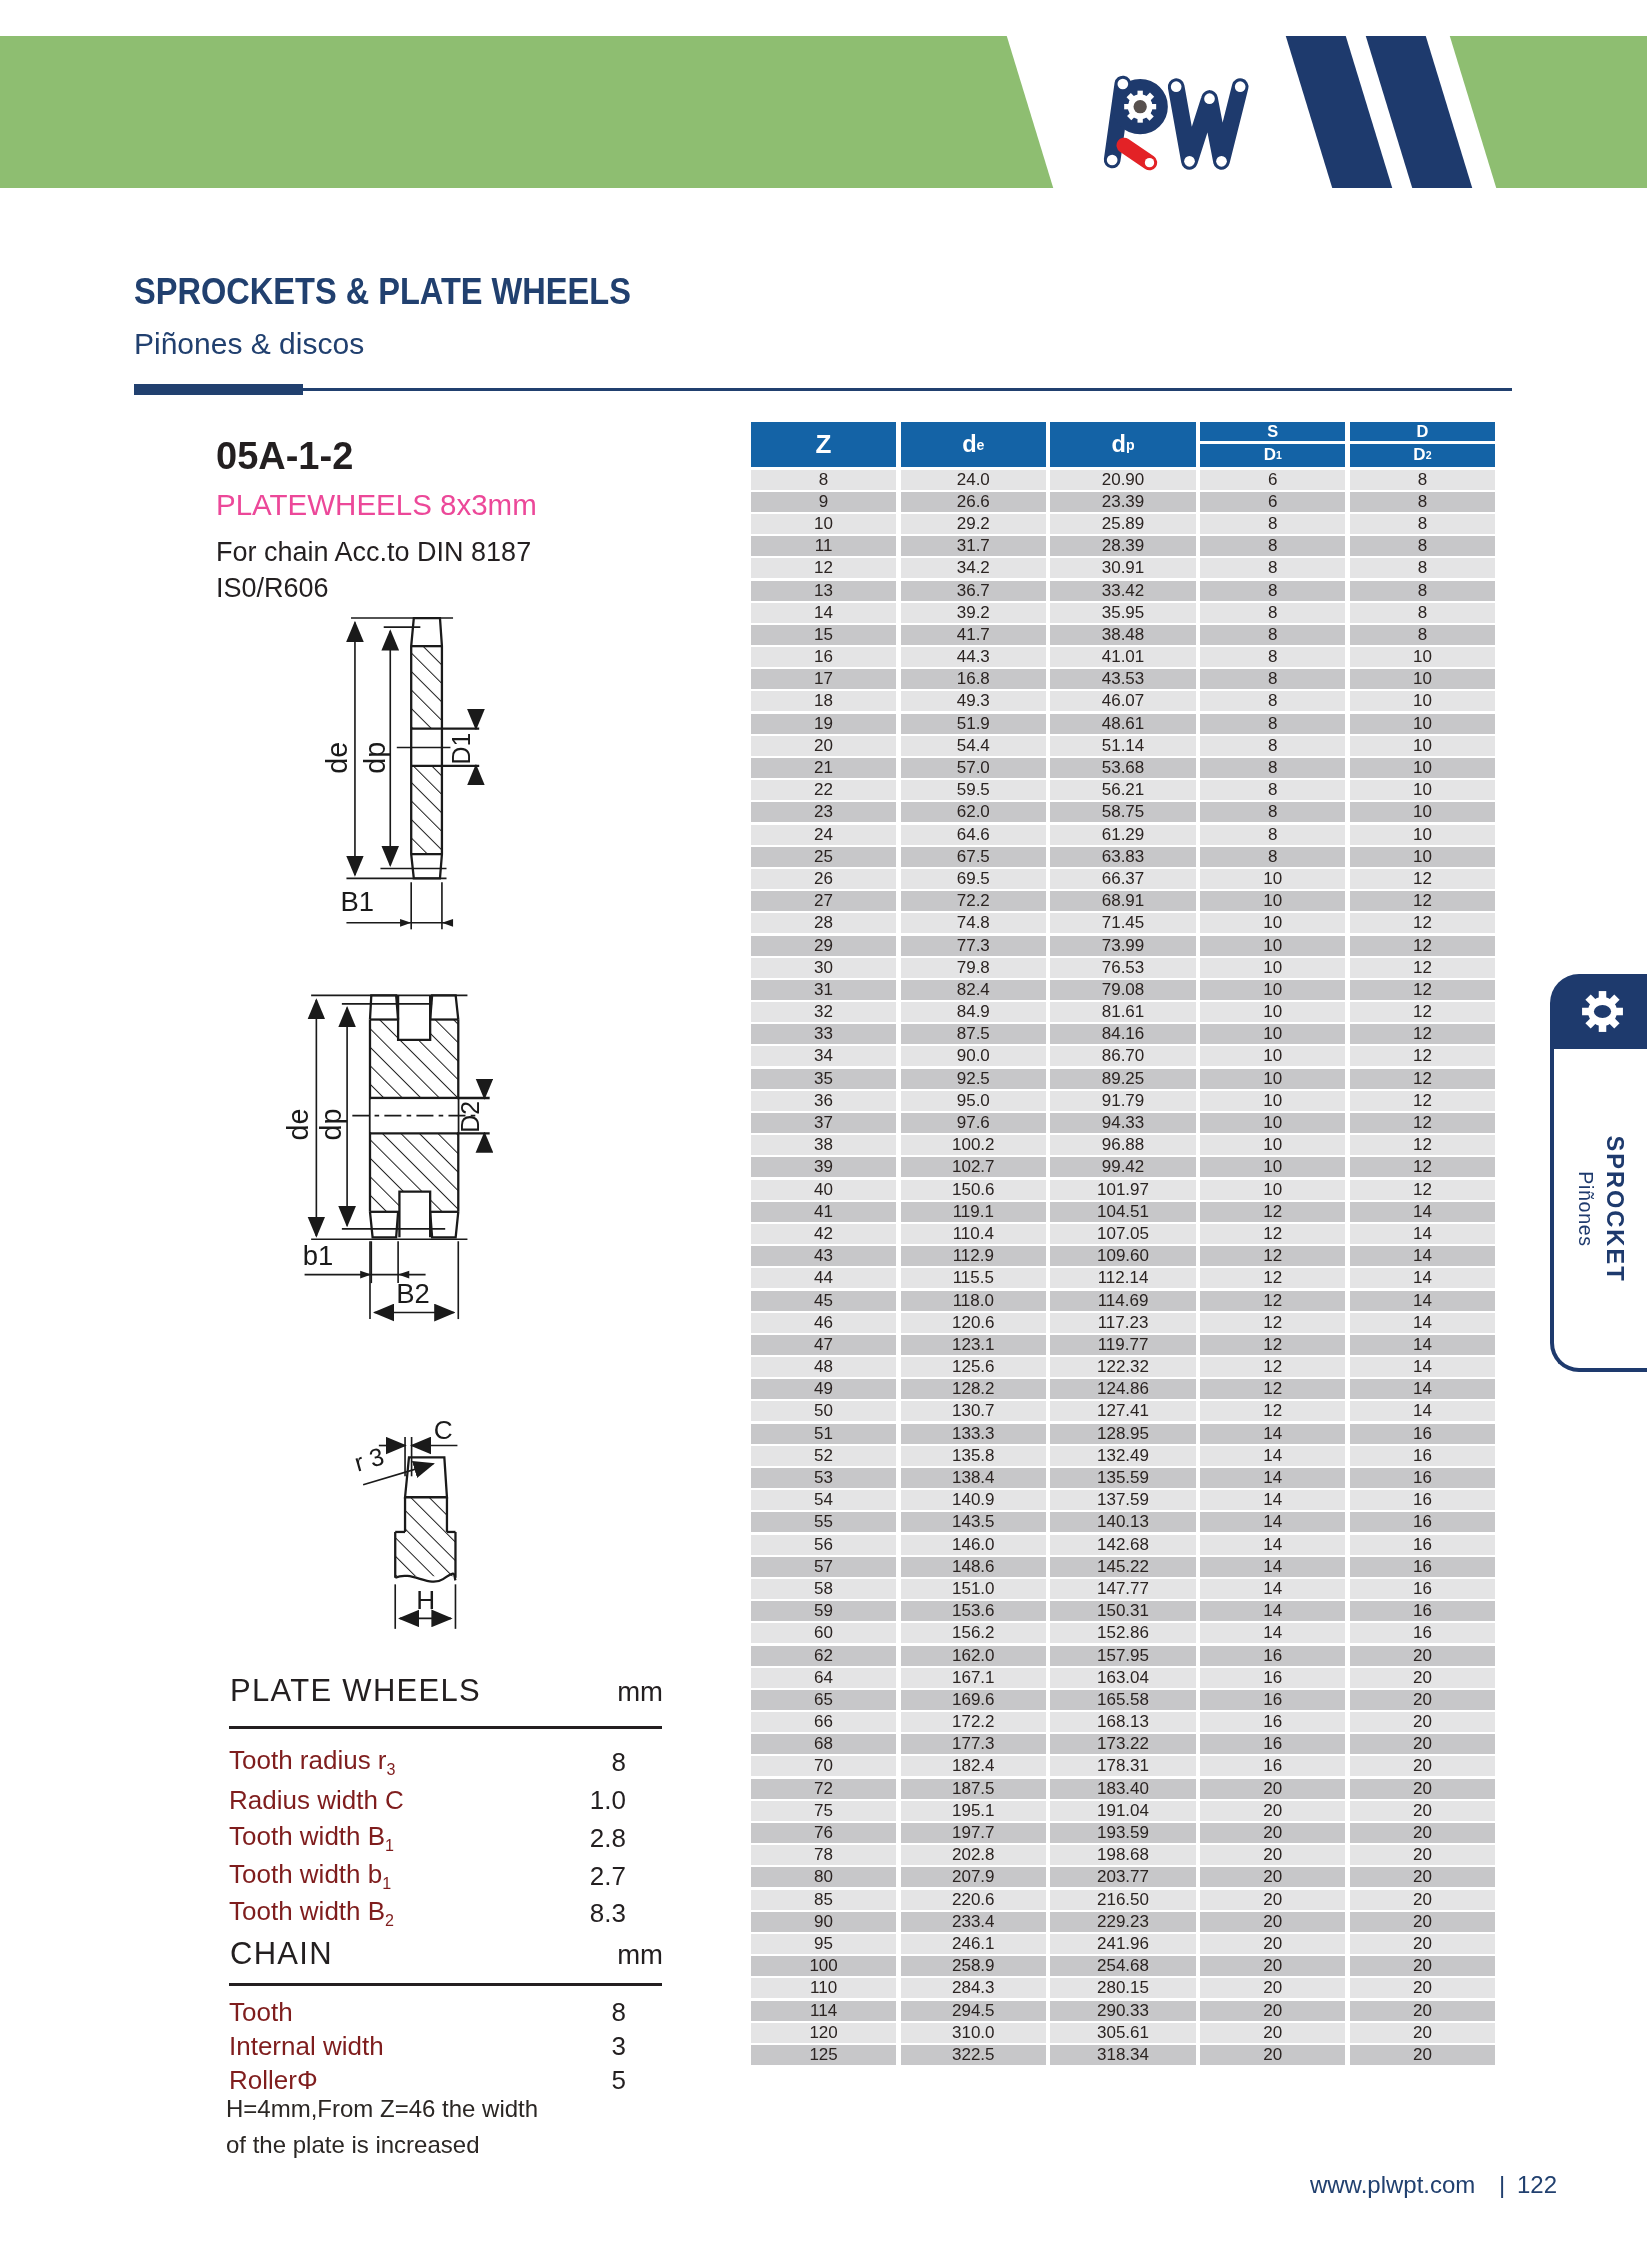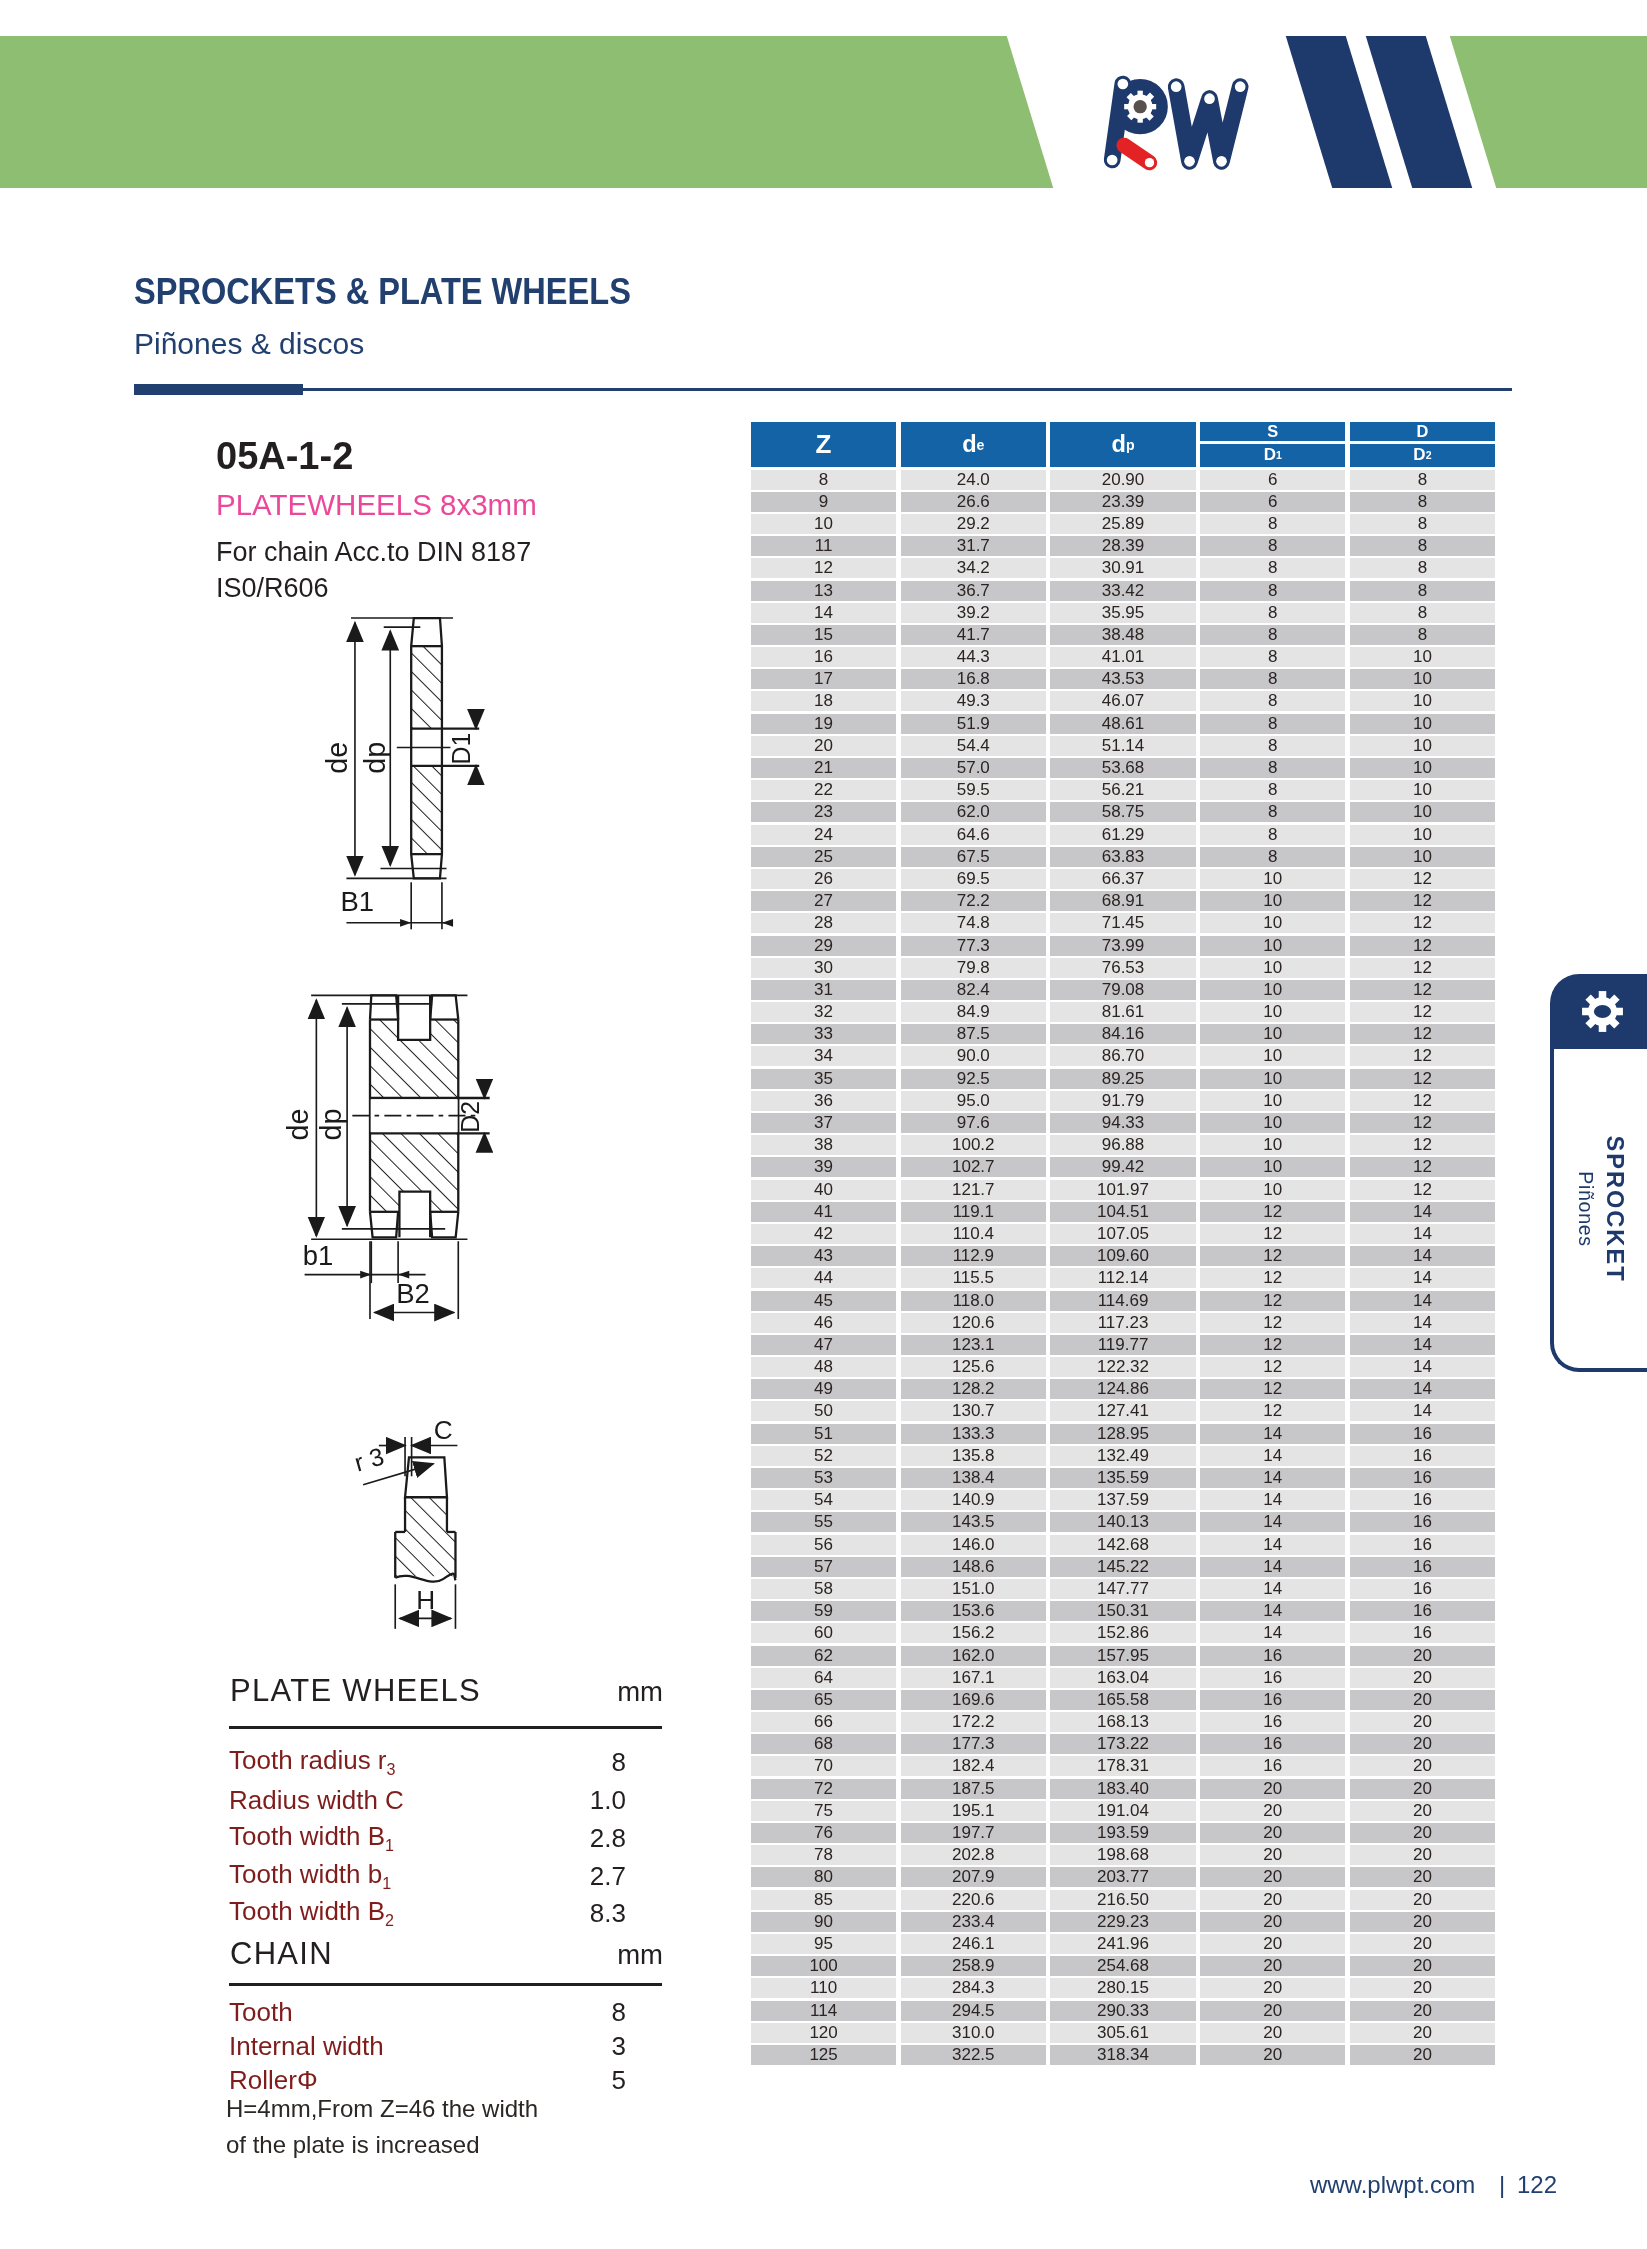--- a/index.html
+++ b/index.html
@@ -485,21 +485,21 @@
         </div>
         <div class="trow dark">
           <div class="tc">39</div>
           <div class="tc">102.7</div>
           <div class="tc">99.42</div>
           <div class="tc">10</div>
           <div class="tc">12</div>
         </div>
         <div class="trow">
           <div class="tc">40</div>
-          <div class="tc">121.7</div>
+          <div class="tc">150.6</div>
           <div class="tc">101.97</div>
           <div class="tc">10</div>
           <div class="tc">12</div>
         </div>
         <div class="trow dark">
           <div class="tc">41</div>
           <div class="tc">119.1</div>
           <div class="tc">104.51</div>
           <div class="tc">12</div>
           <div class="tc">14</div>

